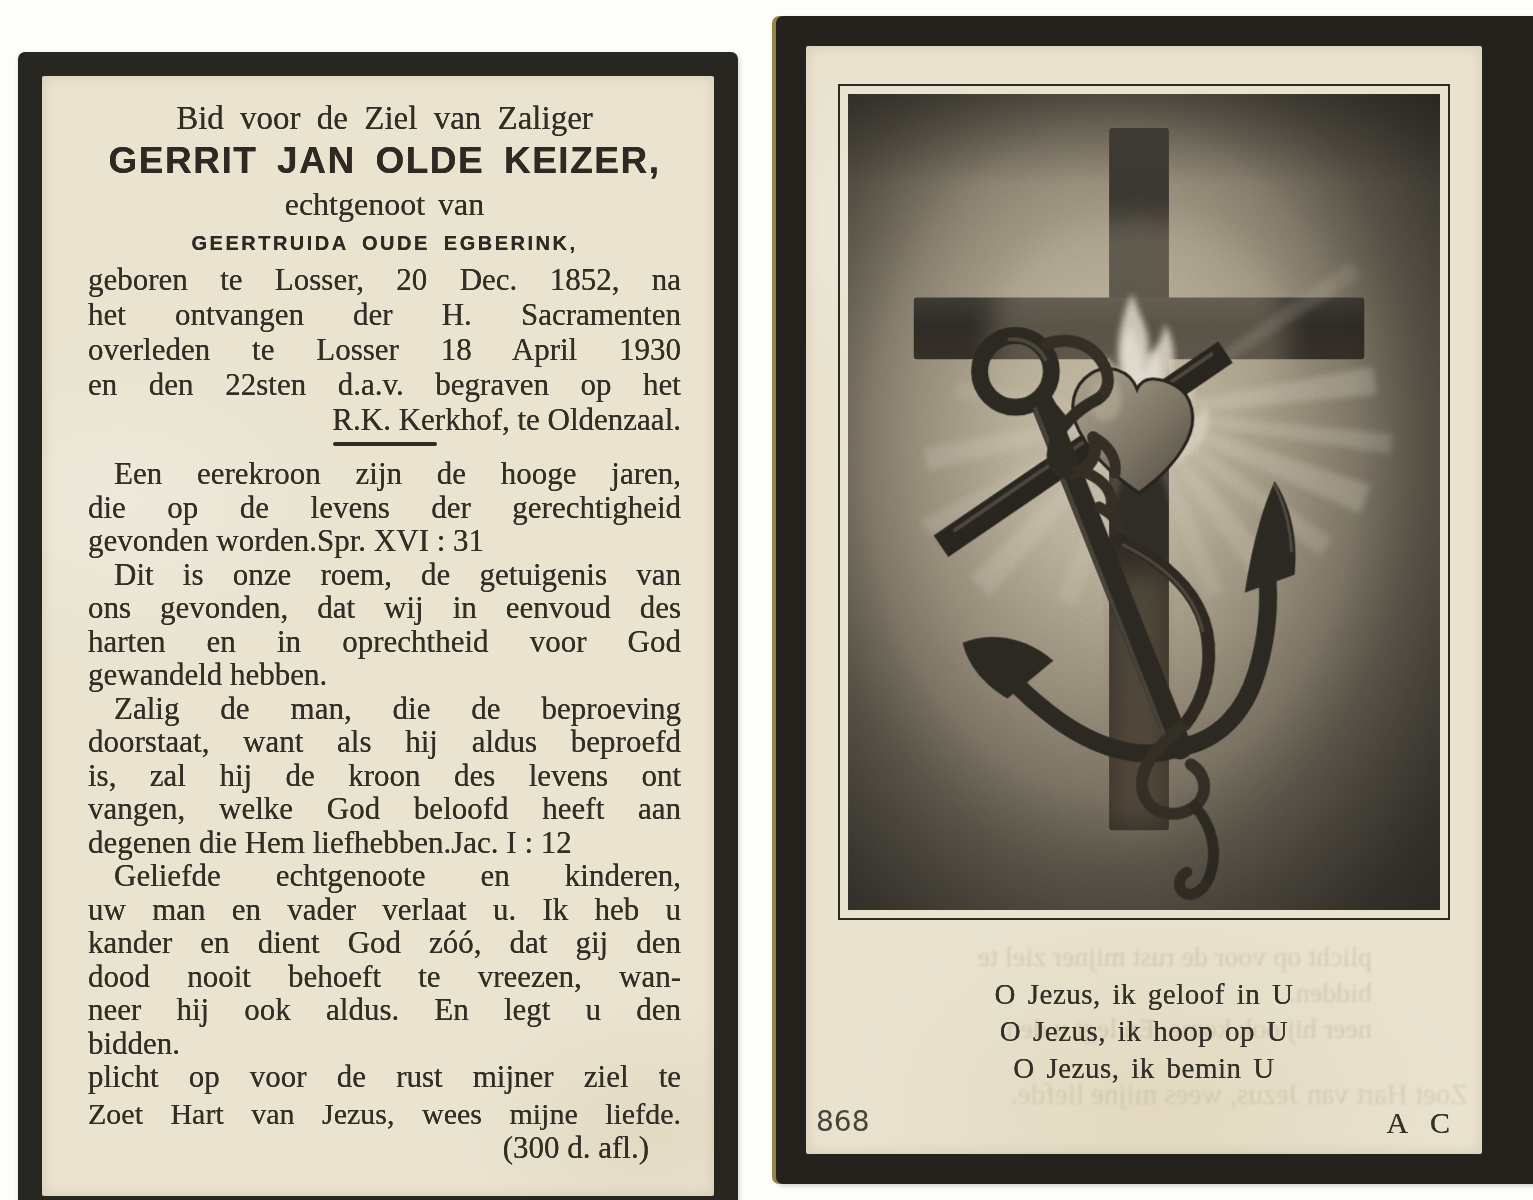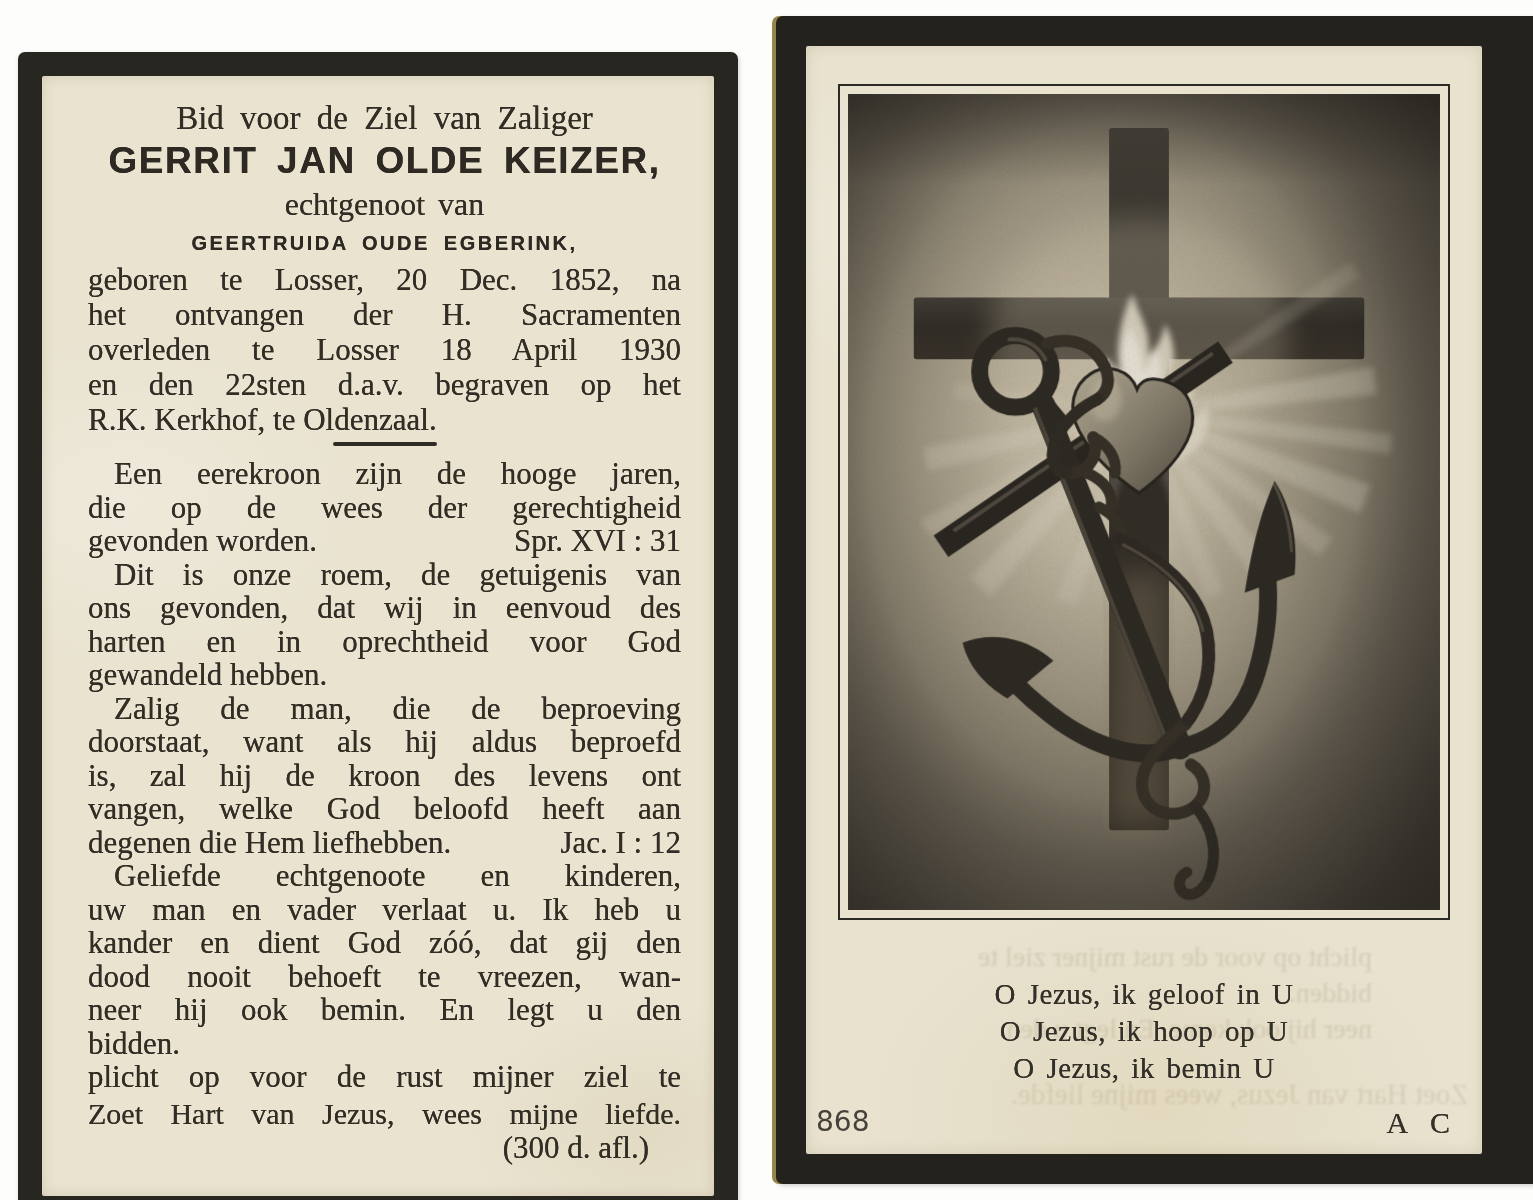--- a/index.html
+++ b/index.html
@@ -33,27 +33,27 @@
   .intro{font-size:33px;line-height:40px;text-align:center;word-spacing:8px;}
   .name{margin:0;font-family:"Liberation Sans","DejaVu Sans",sans-serif;
         font-weight:700;font-size:37px;line-height:46px;text-align:center;
         letter-spacing:1.5px;word-spacing:8px;color:#2e2a23;}
   .relation{font-size:32px;line-height:40px;text-align:center;word-spacing:5px;}
   .spouse{font-family:"Liberation Sans","DejaVu Sans",sans-serif;font-weight:700;
         font-size:20px;line-height:38px;text-align:center;letter-spacing:2.5px;
         word-spacing:6px;color:#2e2a23;}
   .bio .line{font-size:31px;line-height:35px;}
   .line.fill{text-align:justify;text-align-last:justify;}
-  .line.center{text-align:left;}
+  .line.center{text-align:right;}
   .line.end{text-align:left;}
   .divider{width:104px;height:4px;background:#2f2c26;border-radius:2px;
            margin:5px auto 11px auto;}
   .paras .line{font-size:31px;line-height:33.5px;}
   .paras .indent{padding-left:26px;}
-  .refline{display:flex;justify-content:space-between;font-size:31px;line-height:33.5px;}
+  .refline{display:flex;justify-content:flex-start;font-size:31px;line-height:33.5px;}
   .closing{font-size:30px;line-height:35px;text-align:justify;text-align-last:justify;
            margin-top:2px;}
   .indulgence{font-size:31px;line-height:34px;text-align:right;padding-right:32px;}
 
   
   .engraving-frame{position:absolute;left:32px;top:38px;margin:0;width:612px;height:836px;
         border:2px solid #2b2a24;padding:8px;box-sizing:border-box;background:transparent;}
   .engraving-frame svg{display:block;width:100%;height:100%;}
   .prayers{position:absolute;left:0;top:930px;width:100%;text-align:center;
            color:#33302a;text-shadow:0 0 .6px currentColor;}
@@ -84,42 +84,42 @@
         <div class="bio" id="bio">
             <div class="line fill">geboren te Losser, 20 Dec. 1852, na</div>
             <div class="line fill">het ontvangen der H. Sacramenten</div>
             <div class="line fill">overleden te Losser 18 April 1930</div>
             <div class="line fill">en den 22sten d.a.v. begraven op het</div>
             <div class="line center">R.K. Kerkhof, te Oldenzaal.</div>
           </div>
         <div class="divider"></div>
         <div class="paras" id="paras">
             <div class="line fill indent">Een eerekroon zijn de hooge jaren,</div>
-            <div class="line fill">die op de wees der gerechtigheid</div>
+            <div class="line fill">die op de levens der gerechtigheid</div>
             <div class="refline">
               <span>gevonden worden.</span>
               <span>Spr. XVI : 31</span>
             </div>
             <div class="line fill indent">Dit is onze roem, de getuigenis van</div>
             <div class="line fill">ons gevonden, dat wij in eenvoud des</div>
             <div class="line fill">harten en in oprechtheid voor God</div>
             <div class="line end">gewandeld hebben.</div>
             <div class="line fill indent">Zalig de man, die de beproeving</div>
             <div class="line fill">doorstaat, want als hij aldus beproefd</div>
             <div class="line fill">is, zal hij de kroon des levens ont</div>
             <div class="line fill">vangen, welke God beloofd heeft aan</div>
             <div class="refline">
               <span>degenen die Hem liefhebben.</span>
               <span>Jac. I : 12</span>
             </div>
             <div class="line fill indent">Geliefde echtgenoote en kinderen,</div>
             <div class="line fill">uw man en vader verlaat u. Ik heb u</div>
             <div class="line fill">kander en dient God zóó, dat gij den</div>
             <div class="line fill">dood nooit behoeft te vreezen, wan-</div>
-            <div class="line fill">neer hij ook bemin. En legt u den</div>
+            <div class="line fill">neer hij ook aldus. En legt u den</div>
             <div class="line end">bidden.</div>
             <div class="line fill">plicht op voor de rust mijner ziel te</div>
           </div>
         <div class="closing">Zoet Hart van Jezus, wees mijne liefde.</div>
         <div class="indulgence">(300 d. afl.)</div>
       </div>
     </div>
   </section>
 
   <section class="card card-right">

